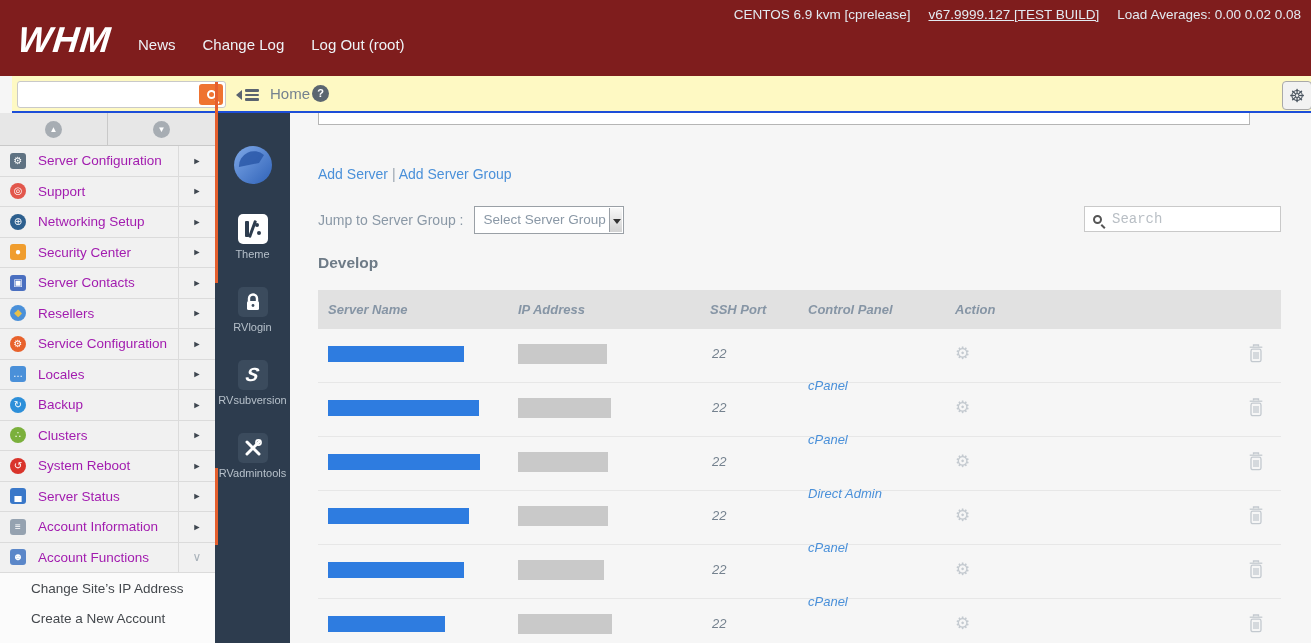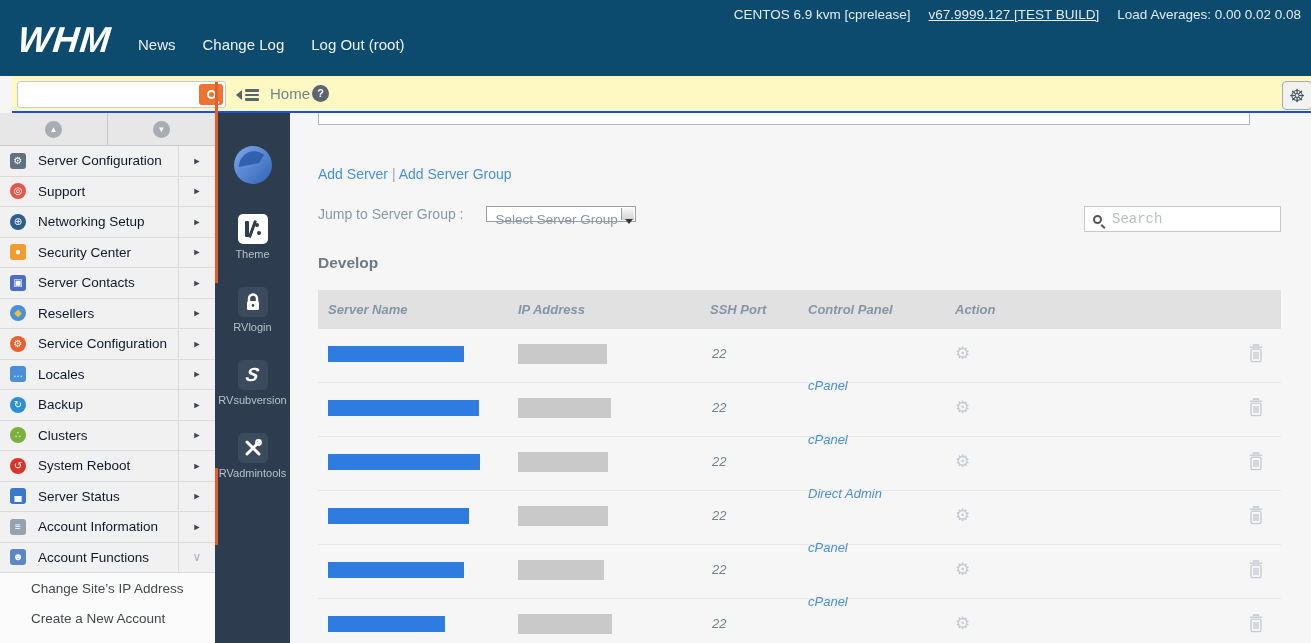--- a/index.html
+++ b/index.html
@@ -1,21 +1,21 @@
 <!DOCTYPE html>
 <html><head>
 <meta charset="utf-8">
 <style>
   * { margin:0; padding:0; box-sizing:border-box; }
   html,body { width:1311px; height:643px; overflow:hidden; }
   body { font-family:"Liberation Sans","DejaVu Sans",sans-serif; background:#f6f6f6; position:relative; }
   a { text-decoration:none; }
 
   
-  .topbar { position:absolute; left:0; top:0; width:100%; height:76px; background:#0c4a6e;padding-left:42px; }
+  .topbar { position:absolute; left:0; top:0; width:100%; height:76px; background:#7f1d1d;padding-left:42px; }
   .sysinfo { position:absolute; top:7px; right:10px; display:flex; gap:18px; font-size:13.5px; color:#e3eaf1; }
   .sysinfo .ver { color:#e3eaf1; text-decoration:underline; cursor:pointer; }
   .brandrow { position:absolute; left:18px; top:20px; display:flex; align-items:flex-end; }
   .logo { font-size:36px; font-weight:800; font-style:italic; color:#fff; letter-spacing:1px; transform:skewX(-6deg); line-height:40px; }
   .topnav { display:flex; gap:27px; margin-left:27px; padding-bottom:7px; }
   .topnav span { font-size:15px; color:#eef2f6; cursor:pointer; }
 
   
   .crumbbar { position:absolute; left:12px; top:76px; width:100%; height:37px; background:#fef9c3; border-bottom:2px solid #1d4ed8; }
   .searchwrap { position:absolute; left:5px; top:5px; width:209px; height:27px; background:#fff; border:1px solid #c9c9c9; border-radius:3px; }
@@ -33,21 +33,21 @@
 
   
   .sidebar { position:absolute; left:0; top:113px; width:215px; bottom:0; background:#fbfbfb; overflow:hidden; }
   .scrollrow { display:flex; height:33px; background:#e7e7e7; border-bottom:1px solid #c9c9c9; }
   .scrollcell { flex:1; display:flex; align-items:center; justify-content:center; cursor:pointer; }
   .scrollcell:first-child { border-right:1px solid #c9c9c9; }
   .circbtn { width:17px; height:17px; border-radius:50%; background:#a7adb3; color:#fff; font-size:8px; text-align:center; line-height:17px; }
   .cats { list-style:none; }
   .cats li { position:relative; height:30.5px; background:#f1f1f1; border-bottom:1px solid #dbdbdb; display:flex; align-items:center; padding-left:10px; cursor:pointer; }
   .caticon { width:16px; height:16px; margin-right:12px; color:#fff; font-size:10px; text-align:center; line-height:16px; flex:0 0 16px; }
-  .catlabel { font-size:13.5px; color:#0f172a; }
+  .catlabel { font-size:13.5px; color:#a21caf; }
   .catright { position:absolute; right:0; top:0; height:100%; width:37px; border-left:1px solid #dbdbdb; display:flex; align-items:center; justify-content:center; }
   .catright .arr { font-size:9px; color:#3f4750; }
   .catright .arr.open { font-size:12px; color:#a9b2ba; }
   .subs { list-style:none; }
   .subs li { height:30px; display:flex; align-items:center; padding-left:31px; font-size:13.5px; color:#44484d; background:#fbfbfb; cursor:pointer; }
 
   
   .strip { position:absolute; left:215px; top:113px; width:75px; bottom:0; background:#2d3c4e; }
   .oseg { position:absolute; left:0; width:3px; background:#e55f2e; }
   .sphere { width:44px; height:44px; margin:30px auto 0; }
@@ -56,23 +56,23 @@
   .tile.dark { background:#3b4b5d; color:#fff; }
   .tile.light { background:#fff; color:#2d3c4e; }
   .striplabel { font-size:11px; color:#b6c0ca; margin-top:4px; }
   .svS { font-size:19px; font-weight:bold; font-style:italic; transform:skewX(-12deg); }
 
   
   .main { position:absolute; left:290px; top:113px; right:0; bottom:0; background:#f6f6f6; }
   .partialbox { position:absolute; left:28px; top:0; width:932px; height:12px; background:#fff; border:1px solid #b5b5b5; border-top:0; }
   .linksrow { position:absolute; left:28px; top:53px; font-size:14px; color:#9aa5b0; }
   .linksrow a { color:#4a90d9; cursor:pointer; }
-  .jumprow { position:absolute; left:28px; top:93px; display:flex; align-items:center; gap:22px; }
+  .jumprow { position:absolute; left:28px; top:93px; display:flex; align-items:center; gap:10px; }
   .jumplbl { font-size:14px; color:#8a98a6; }
-  .selbox { position:relative; width:150px; height:16px; background:#fff; border:1px solid #9aa0a6; cursor:pointer; }
+  .selbox { position:relative; width:150px; height:28px; background:#fff; border:1px solid #9aa0a6; cursor:pointer; }
   .selval { font-size:13.5px; color:#8a98a6; line-height:26px; padding-left:9px; }
   .selbtn { position:absolute; right:1px; top:1px; bottom:1px; width:13px; background:linear-gradient(#f8f8f8,#d2d2d2); border-left:1px solid #9aa0a6; }
   .selbtn::after { content:""; position:absolute; left:3px; top:11px; border-left:4px solid transparent; border-right:4px solid transparent; border-top:5px solid #333; }
   .tblsearch { position:absolute; right:30px; top:93px; width:197px; height:26px; background:#fff; border:1px solid #c9c9c9; display:flex; align-items:center; padding-left:8px; }
   .tblsearch .mag { color:#555; flex:0 0 9px; }
   .tblsearch input { border:0; outline:none; margin-left:10px; width:150px; font-size:14px; color:#555; background:transparent;font-family:Liberation Mono, monospace; }
   .tblsearch input::placeholder { color:#b9bfc5; }
   .heading { position:absolute; left:28px; top:141px; font-size:15.5px; font-weight:bold; color:#6e7b87; }
   .table { position:absolute; left:28px; top:177px; right:30px;font-style:italic; }
   .thead { position:relative; height:39px; background:#e1e1e1; }

